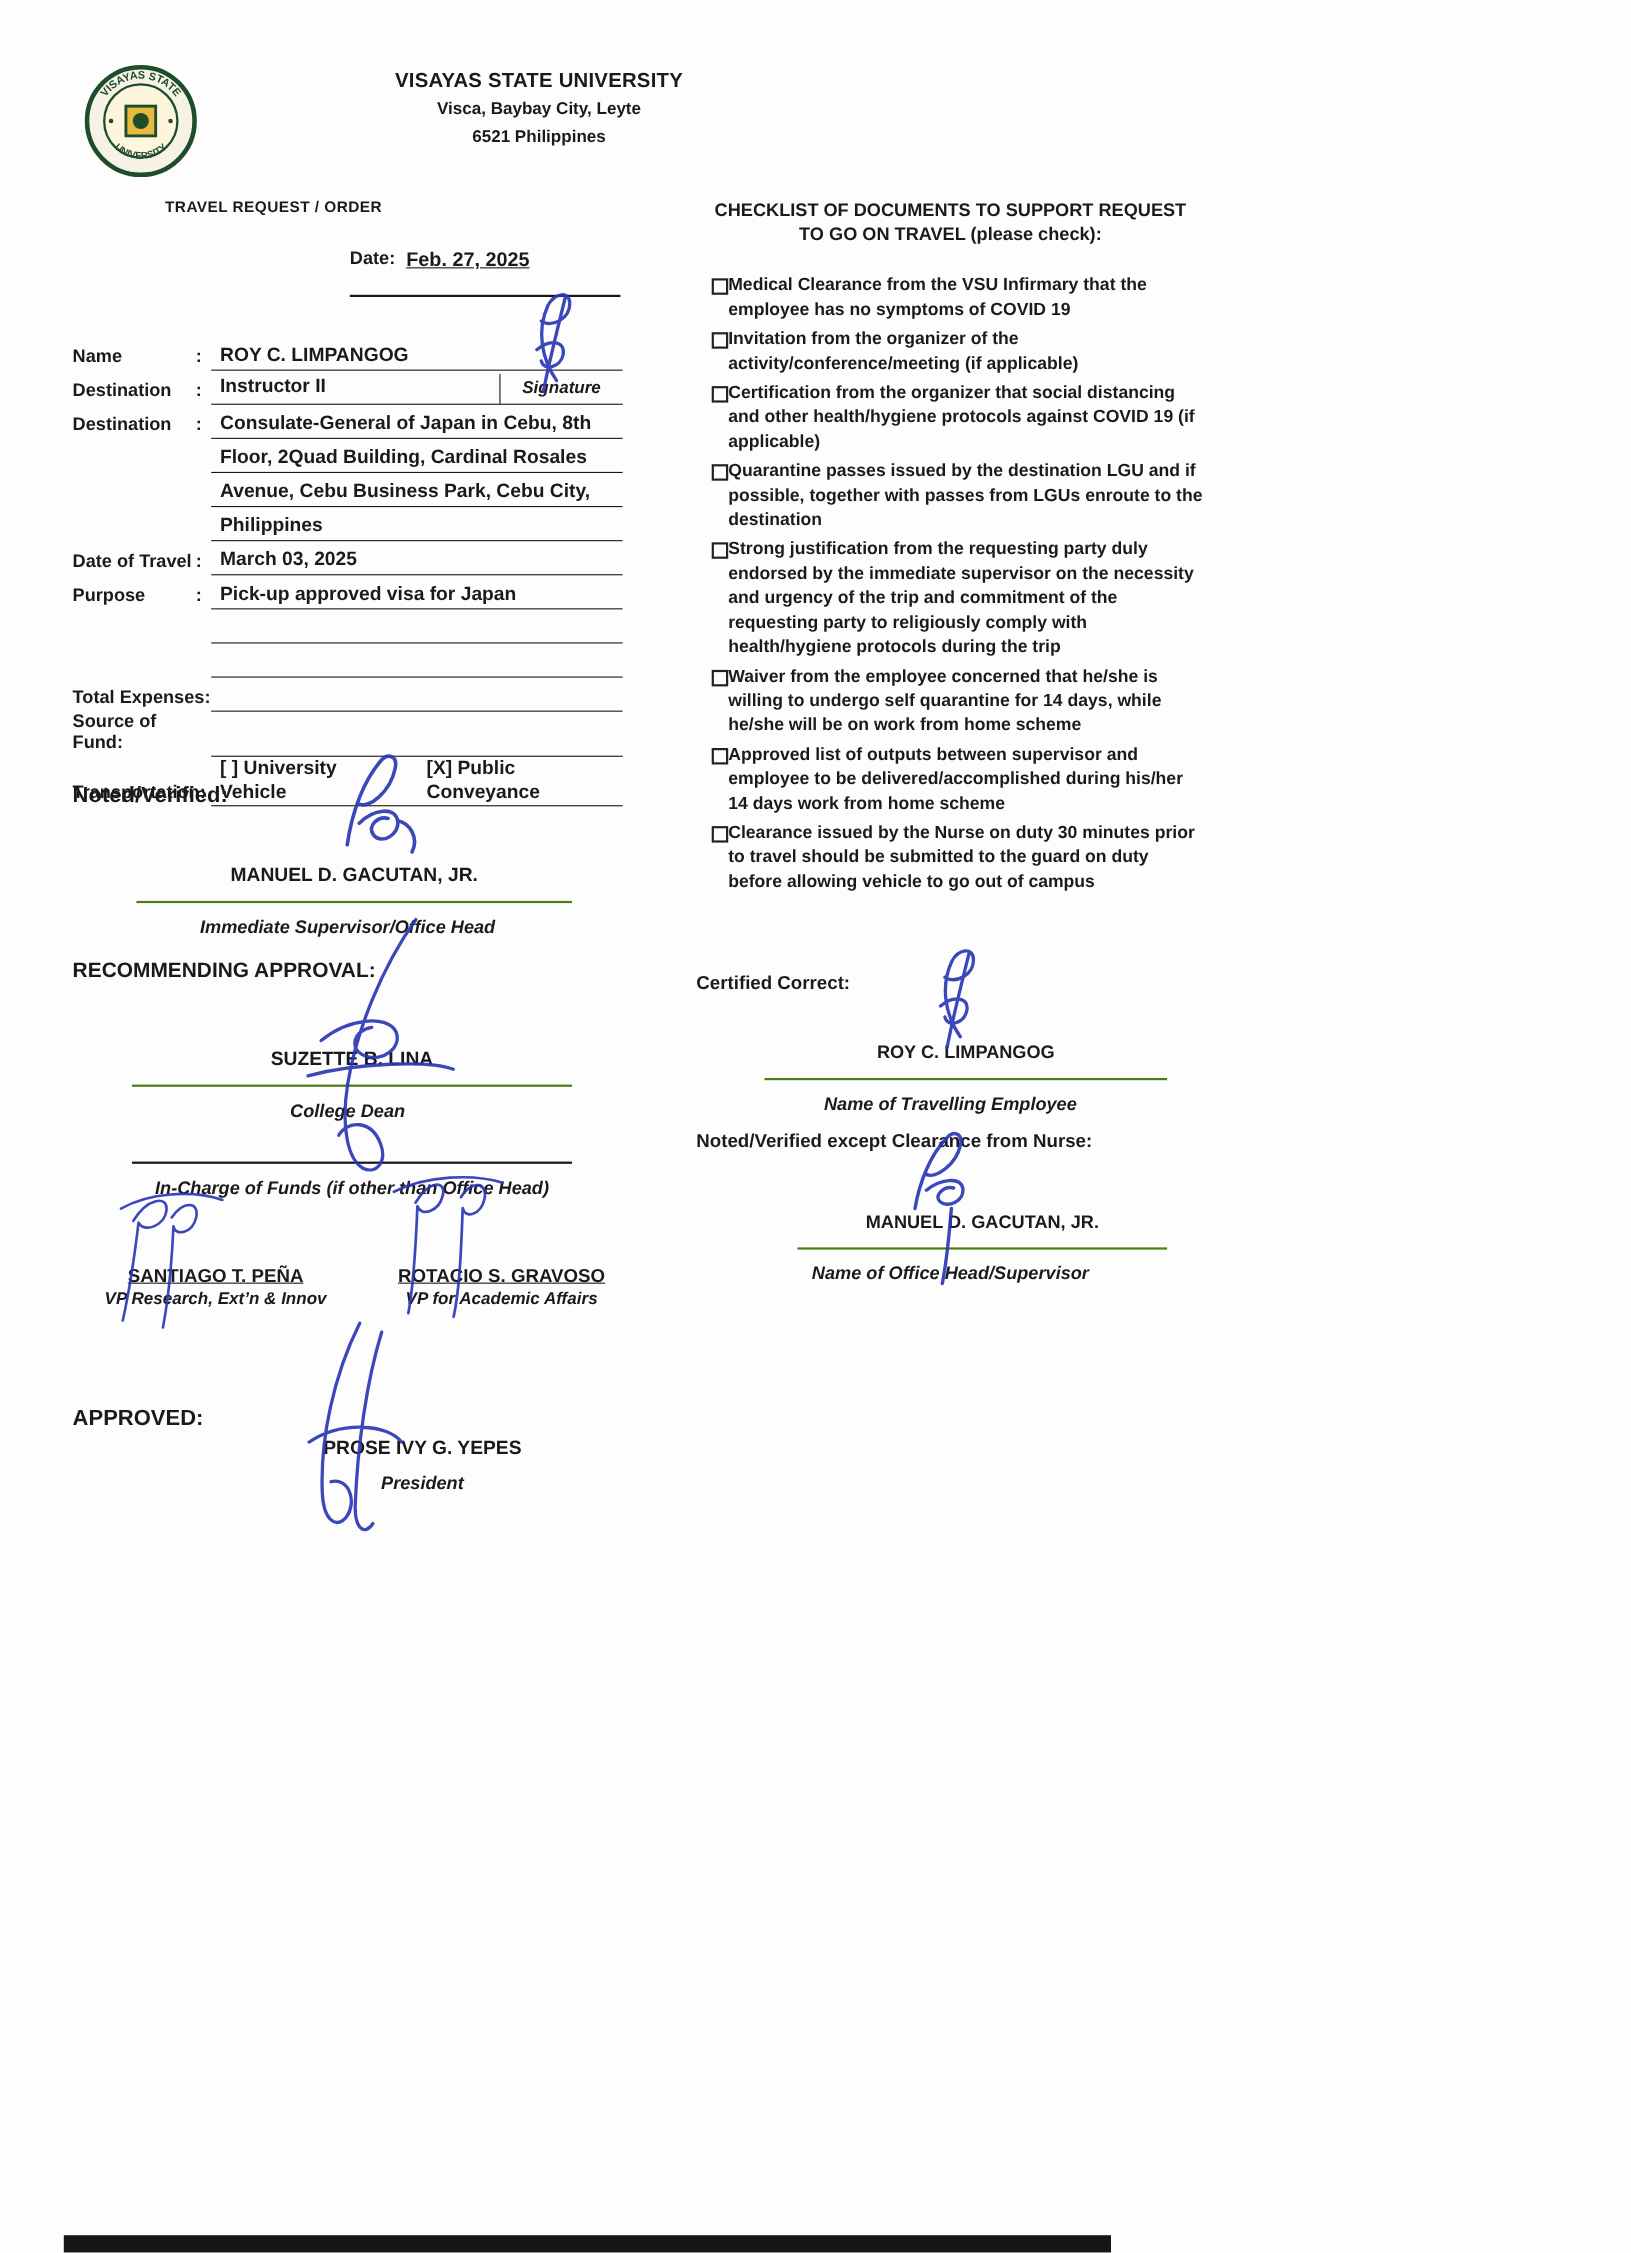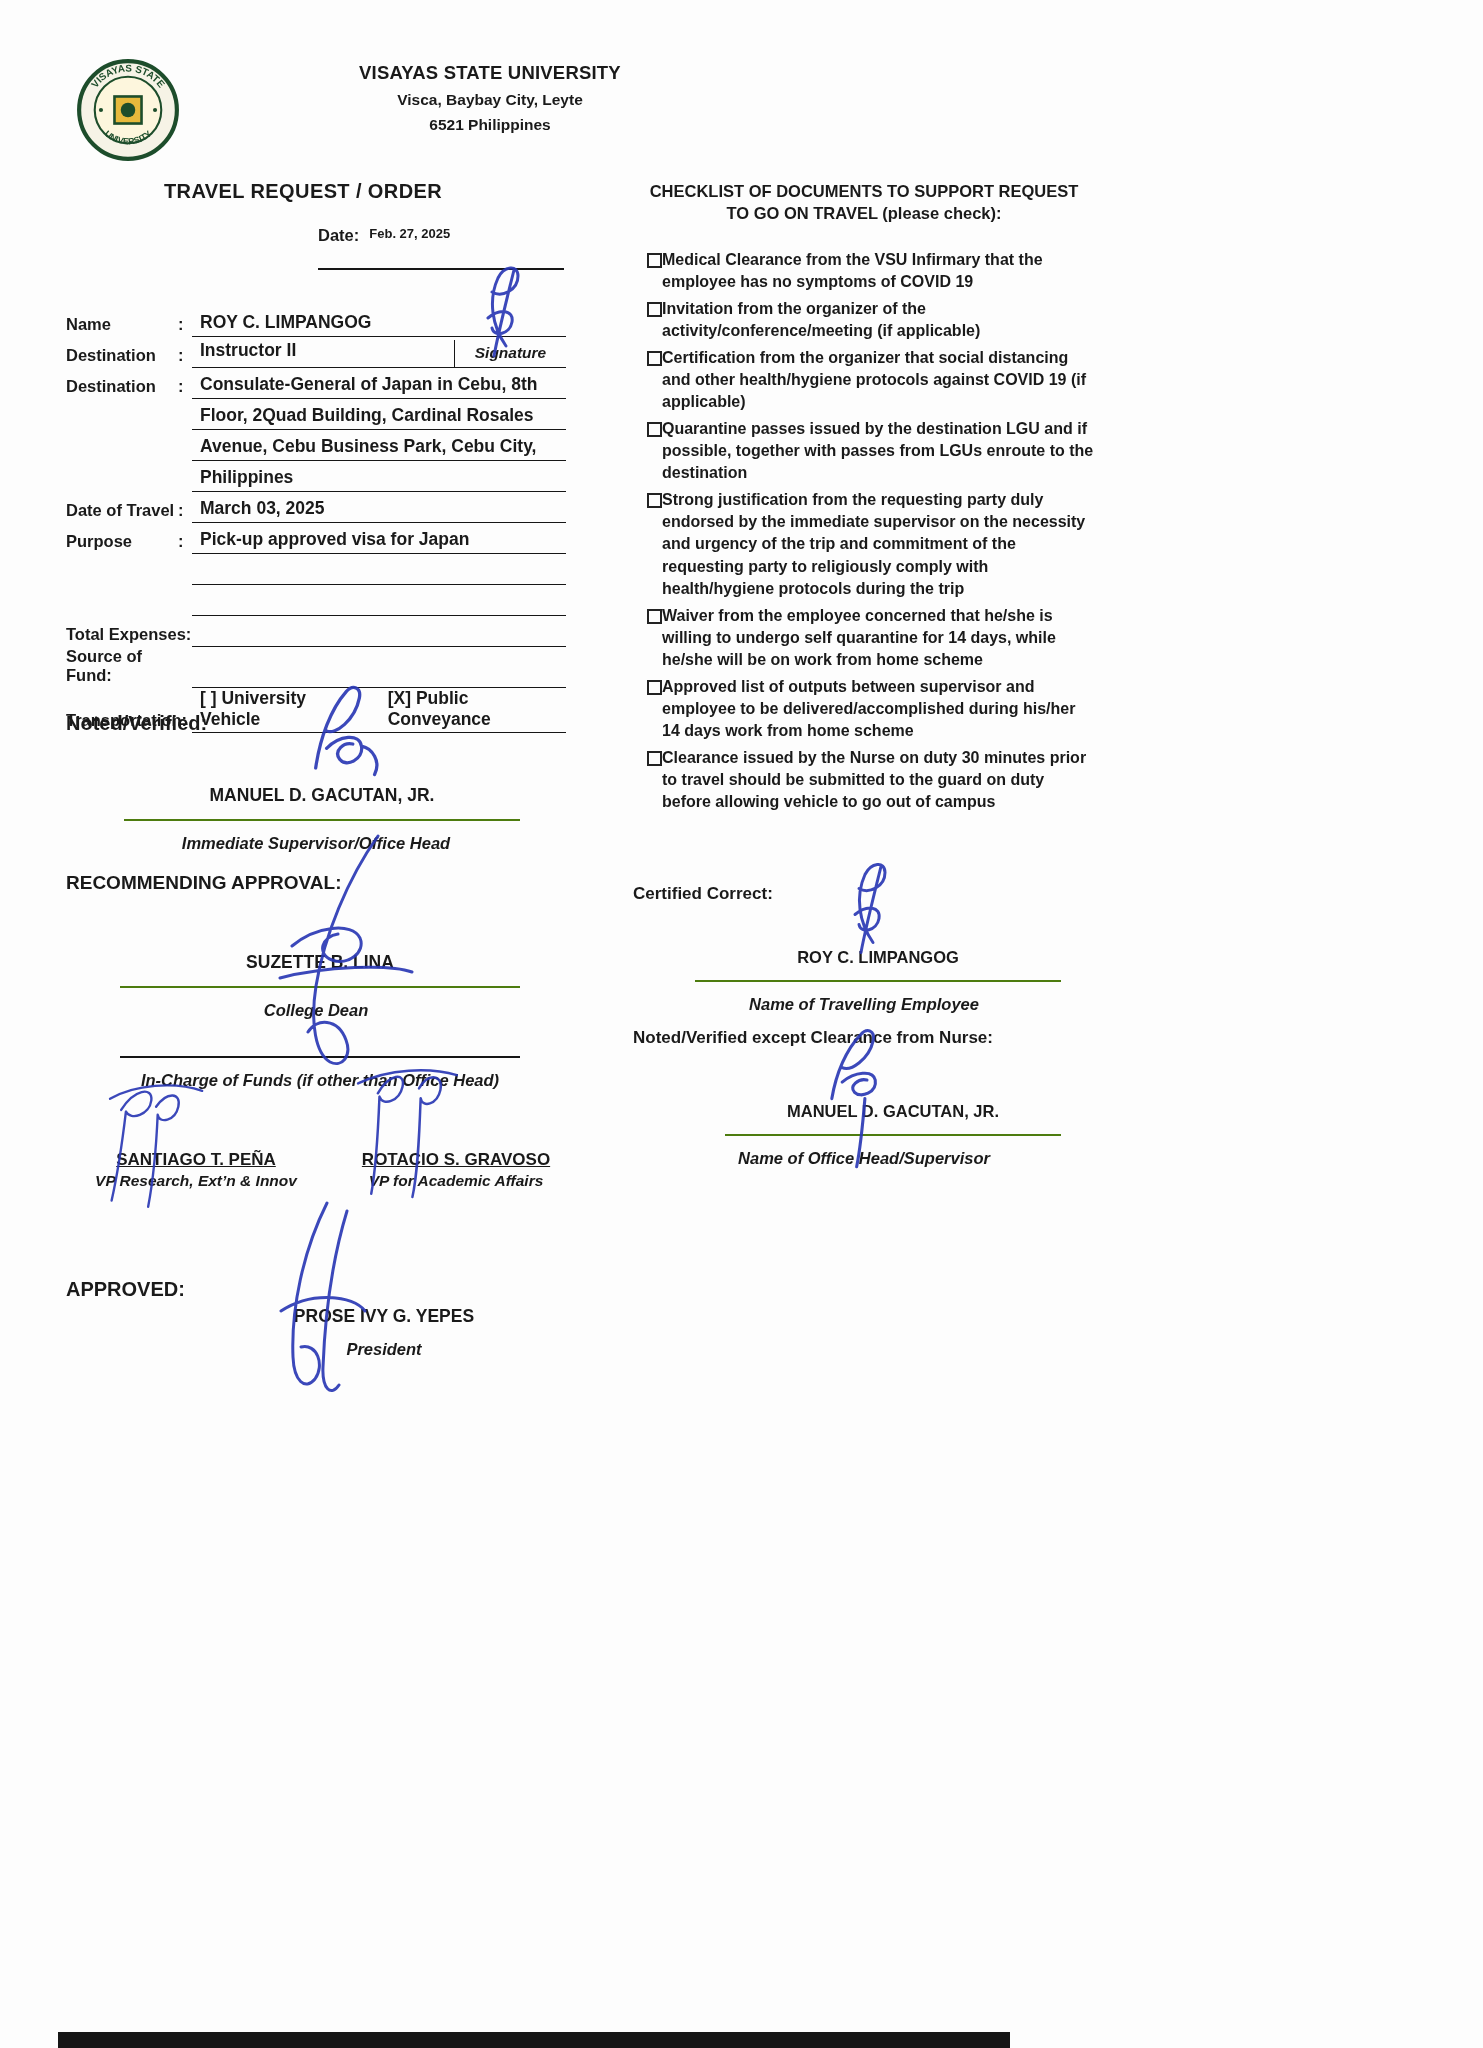--- a/index.html
+++ b/index.html
@@ -11,24 +11,24 @@
     font-family:"Liberation Sans", sans-serif;
     color:#1a1a1a;
     overflow:hidden;
   }
   
   .seal{position:absolute;left:76px;top:58px;width:104px;height:104px;}
   .hdr{position:absolute;left:258px;top:62px;width:464px;text-align:center;}
   .hdr-uni{font-size:18.5px;font-weight:bold;letter-spacing:.2px;}
   .hdr-addr{font-size:15.5px;font-weight:bold;margin-top:7px;}
   
-  .form-title{position:absolute;left:164px;top:180px;font-size:20px;font-weight:bold;letter-spacing:.4px;}
+  .form-title{position:absolute;left:150px;top:180px;font-size:14px;font-weight:bold;letter-spacing:.4px;}
   .date-row{position:absolute;left:318px;top:226px;width:246px;display:flex;align-items:flex-start;gap:10px;border-bottom:2px solid #161616;padding-bottom:12px;height:30px;}
   .date-row .lbl{font-size:16.5px;font-weight:bold;}
-  .date-row .val{font-size:13px;font-weight:bold;}
+  .date-row .val{font-size:18px;font-weight:bold;text-decoration:underline;}
   .fields{position:absolute;left:66px;top:306px;width:500px;}
   .frow{display:grid;grid-template-columns:112px 14px 1fr;align-items:end;min-height:31px;}
   .frow .flabel{font-size:16.5px;font-weight:bold;padding-bottom:3px;}
   .frow .fcolon{font-size:16.5px;font-weight:bold;padding-bottom:3px;}
   .fval{border-bottom:1.8px solid #161616;font-weight:bold;font-size:17.5px;padding:0 0 2px 8px;min-height:22px;}
   .fval.split{display:grid;grid-template-columns:1fr 112px;padding:0;border-bottom:none;}
   .fval.split .left{border-bottom:1.8px solid #161616;padding:0 0 6px 8px;}
   .fval.split .sigcell{border-bottom:1.8px solid #161616;border-left:1.8px solid #161616;text-align:center;font-style:italic;font-size:15.5px;font-weight:bold;padding:4px 0 2px 0;}
   .lrow{display:grid;grid-template-columns:126px 1fr;align-items:end;min-height:31px;}
   .lrow .flabel{font-size:16.5px;font-weight:bold;padding-bottom:3px;}

